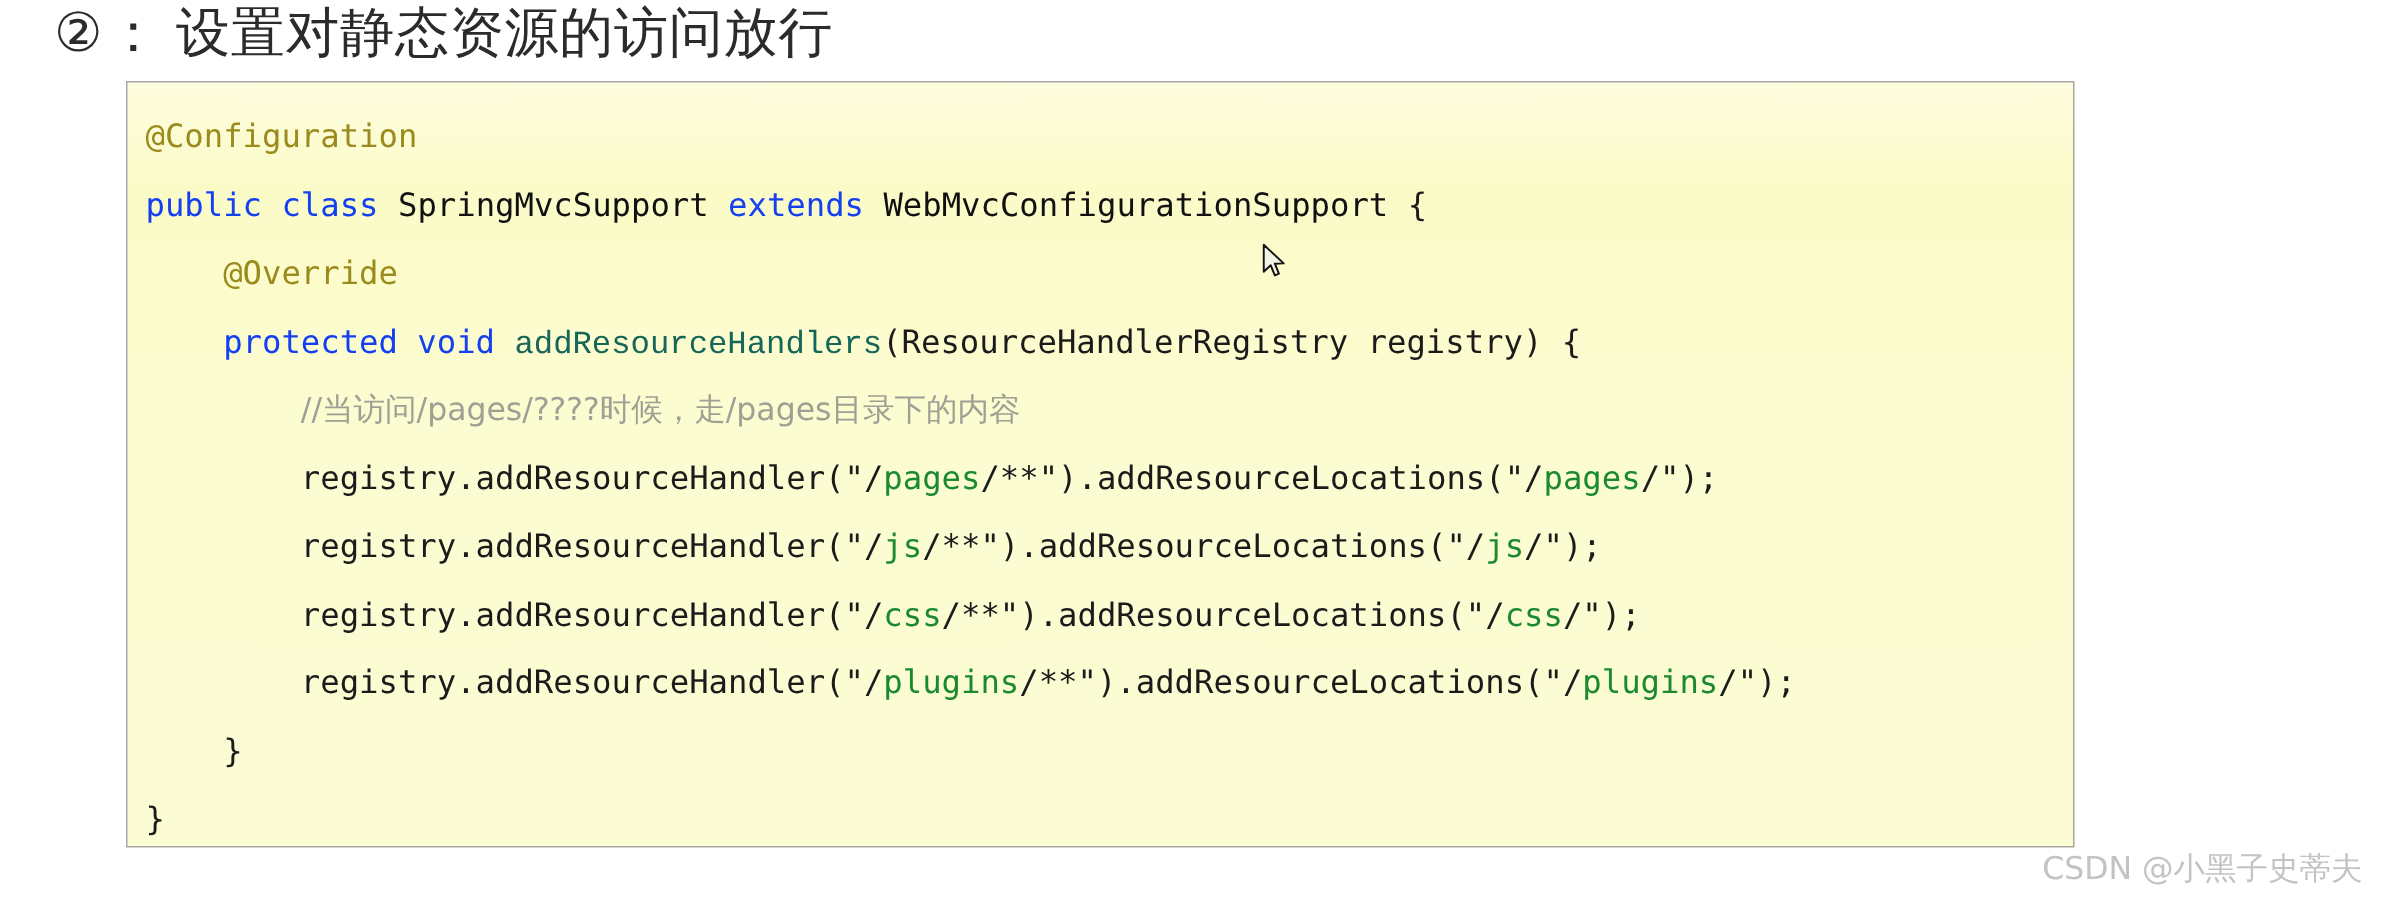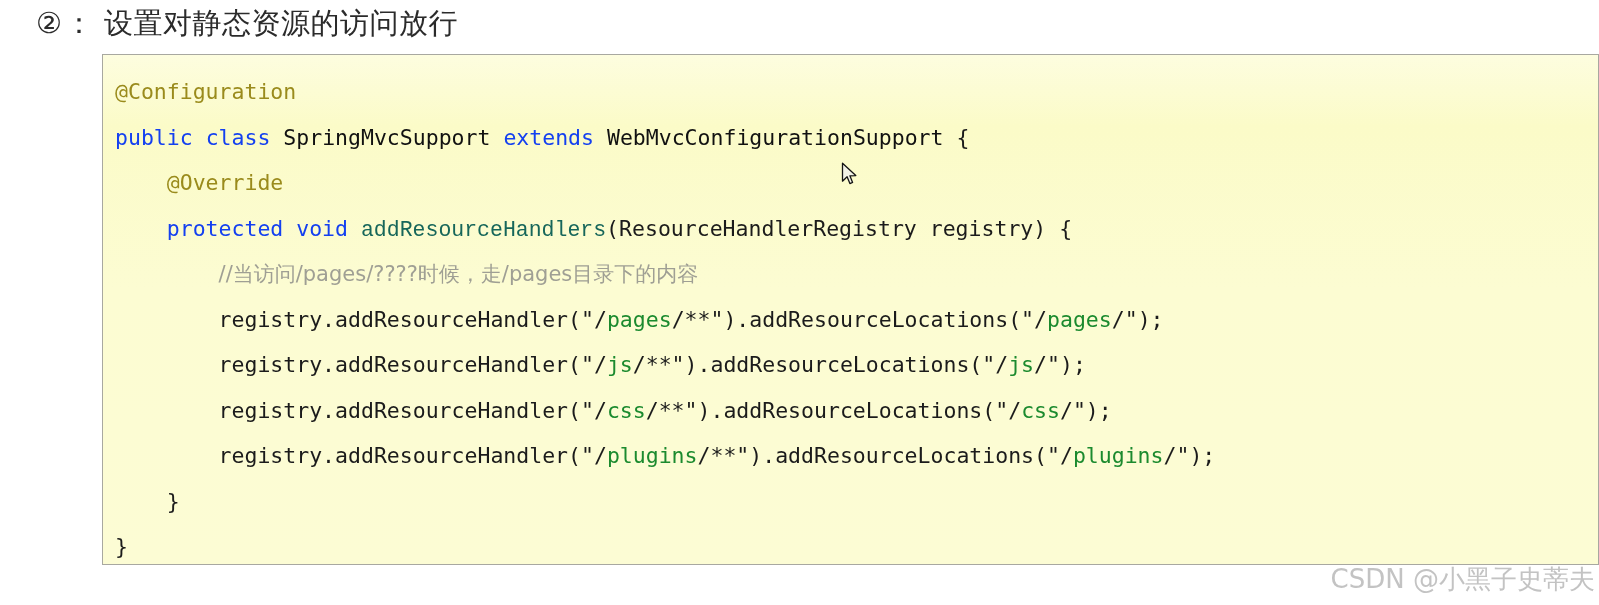--- a/index.html
+++ b/index.html
@@ -13,36 +13,36 @@
     position: relative;
     overflow: hidden;
     font-family: "Liberation Sans", "DejaVu Sans", sans-serif;
   }
 
   
   .heading {
     position: absolute;
     left: 36px;
     top: 2px;
-    font-size: 29px;
+    font-size: 36px;
     line-height: 42px;
     color: #2b2b2b;
     white-space: nowrap;
     letter-spacing: 0.5px;
     font-family: "DejaVu Sans", "Liberation Sans", sans-serif;
   }
   .heading .marker { margin-right: 2px; }
   .heading .colon  { margin-right: 10px; }
 
   
   .code-block {
     position: absolute;
-    left: 102px;
+    left: 84px;
     top: 54px;
-    width: 1497px;
+    width: 1299px;
     height: 511px;
     box-sizing: border-box;
     border: 1px solid #a8a8a0;
     background: linear-gradient(180deg, #fdfddf 0%, #fbfbc8 14%, #fcfcd2 46%, #fcfcd4 100%);
     overflow: hidden;
   }
   .code {
     font-family: "DejaVu Sans Mono", "Liberation Mono", monospace;
     font-size: 21.5px;
     line-height: 45.5px;
@@ -72,23 +72,23 @@
     left: 841px;
     top: 162px;
     width: 18px;
     height: 24px;
     pointer-events: none;
   }
 
   
   .watermark {
     position: absolute;
-    right: 4px;
+    right: 24px;
     top: 564px;
-    font-size: 26px;
+    font-size: 21px;
     line-height: 30px;
     color: #c3c3c3;
     white-space: nowrap;
     font-family: "DejaVu Sans", "Liberation Sans", sans-serif;
   }
 </style>
 </head>
 <body>
 
 <div class="heading">

